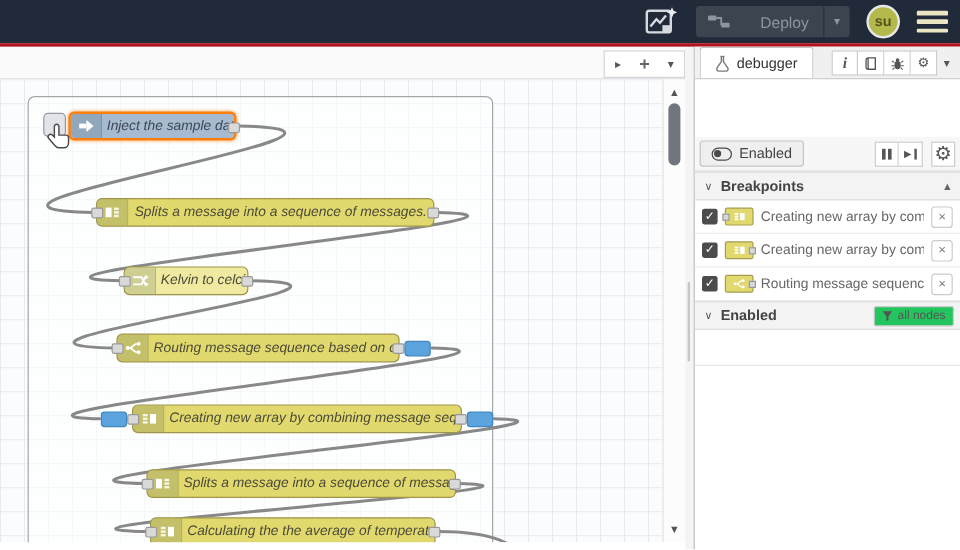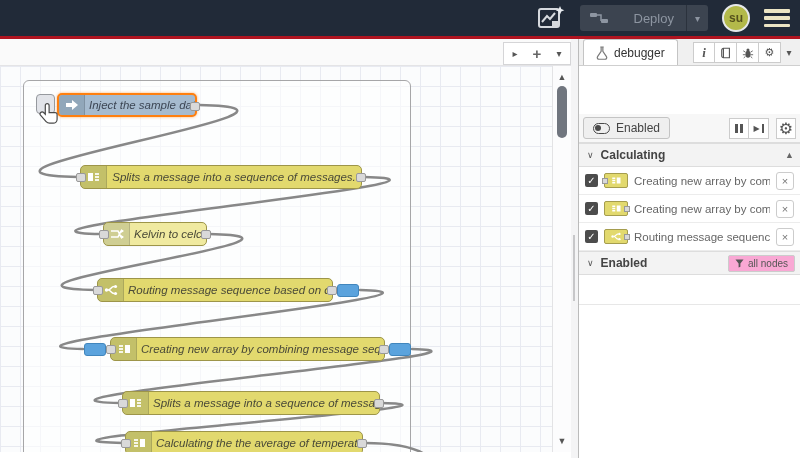--- a/index.html
+++ b/index.html
@@ -72,21 +72,21 @@
   .ctl-btn { width:20px; height:21px; background:#fff; border:1px solid #ccc; display:flex; align-items:center; justify-content:center; gap:2px; cursor:pointer; color:#555; }
   .ctl-btn + .ctl-btn { border-left:none; }
   .pbar { width:3px; height:9px; background:#555; }
   .steptri { font-size:8px; color:#555; }
   .stepbar { width:2px; height:9px; background:#555; }
 
   .section-hdr { height:24px; background:#f3f3f3; border-top:1px solid #ddd; border-bottom:1px solid #ddd; display:flex; align-items:center; padding:0 8px; gap:7px; cursor:pointer; position:relative; }
   .section-hdr .chev { font-size:9px; color:#555; }
   .section-hdr .title { font-size:12px; font-weight:bold; color:#444; }
   #bp-scrollup { position:absolute; right:6px; font-size:9px; color:#666; }
-  #msg-filter { position:absolute; right:5px; height:17px; padding:0 6px; background:#f9a8d4; border:1px solid #ccc; border-radius:2px; display:flex; align-items:center; gap:4px; font-size:10px; color:#555; cursor:pointer; }
+  #msg-filter { position:absolute; right:5px; height:17px; padding:0 6px; background:#22c55e; border:1px solid #ccc; border-radius:2px; display:flex; align-items:center; gap:4px; font-size:10px; color:#555; cursor:pointer; }
 
   .bp-row { height:28px; border-bottom:1px solid #ececec; display:flex; align-items:center; padding:0 6px; gap:6px; }
   .bp-check { width:13px; height:13px; background:#4c4c4c; border-radius:2px; color:#fff; font-size:10px; line-height:13px; text-align:center; cursor:pointer; flex:none; }
   .bp-ic { position:relative; width:24px; height:15px; background:#e2d96e; border:1px solid #a59d4e; border-radius:2px; flex:none; display:flex; align-items:center; justify-content:center; }
   .bp-ic .pp { position:absolute; width:6px; height:6px; background:#d9d9d9; border:1px solid #999; top:3.5px; }
   .bp-ic .pp.l { left:-3px; } .bp-ic .pp.r { right:-3px; }
   .bp-label { flex:1; font-size:11.5px; color:#666; white-space:nowrap; overflow:hidden; }
   .bp-x { width:18px; height:18px; background:#fff; border:1px solid #ccc; border-radius:3px; color:#777; font-size:11px; display:flex; align-items:center; justify-content:center; cursor:pointer; flex:none; }
   #msg-empty { height:30px; border-bottom:1px solid #e7e7e7; }
 </style>
@@ -295,21 +295,21 @@
               <span class="steptri">▶</span>
               <span class="stepbar"></span>
             </span>
         </div>
         <span class="ctl-btn" style="border-left:1px solid #ccc;">⚙</span>
       </div>
     </div>
 
     <div class="section-hdr">
       <span class="chev">∨</span>
-      <span class="title">Calculating</span>
+      <span class="title">Breakpoints</span>
       <span id="bp-scrollup">▲</span>
     </div>
     <div id="bp-list">
         <div class="bp-row">
           <span class="bp-check">✓</span>
           <span class="bp-ic">
             <svg width="12" height="9" viewBox="0 0 14 12">
               <rect x="2" y="2" width="4" height="2" fill="#fff"></rect>
               <rect x="2" y="5" width="4" height="2" fill="#fff"></rect>
               <rect x="2" y="8" width="4" height="2" fill="#fff"></rect>

